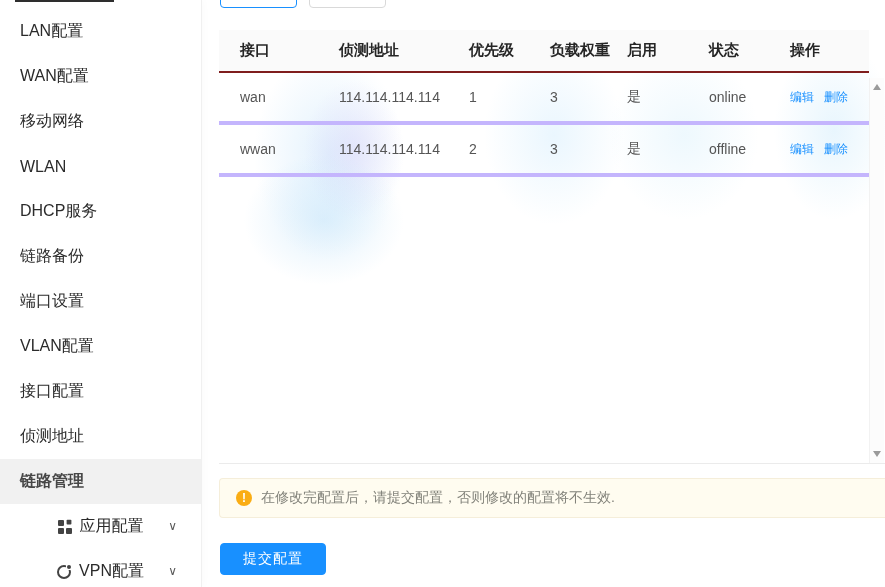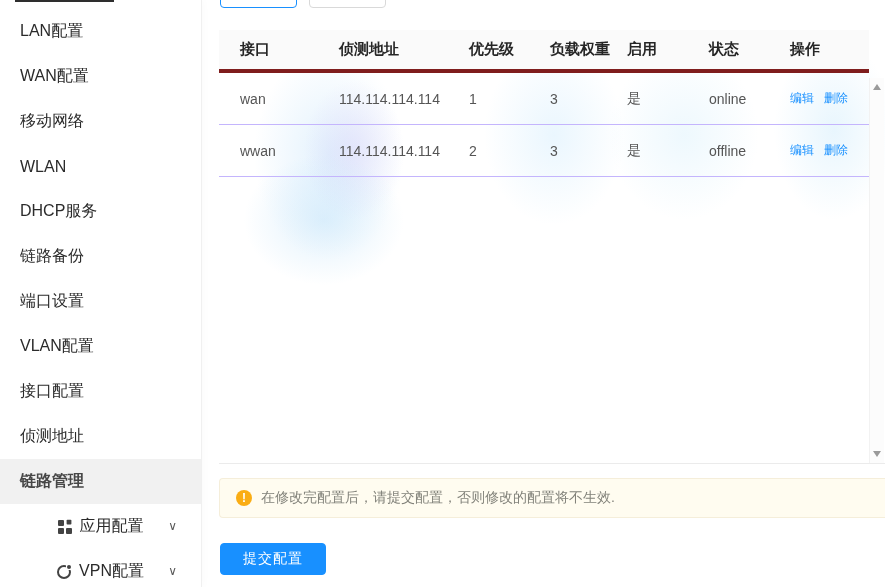--- a/index.html
+++ b/index.html
@@ -36,23 +36,23 @@
   .top-btn.primary-outline { left:18px; border:1px solid #1890ff; }
   .top-btn.default-outline { left:107px; border:1px solid #d9d9d9; }
 
   .table-wrap { position:absolute; left:17px; top:30px; width:666px; height:434px;
     border-bottom:1px solid #ebebeb; overflow:hidden; }
   .blob { position:absolute; pointer-events:none; }
 
   .t-row { position:relative; z-index:2; display:grid;
     grid-template-columns:99px 130px 81px 77px 82px 81px auto;
     padding-left:21px; align-items:center; width:650px; }
-  .t-head { height:43px; background:rgba(250,250,250,0.92); border-bottom:4px solid #7f1d1d; }
+  .t-head { height:43px; background:rgba(250,250,250,0.92); border-bottom:2px solid #7f1d1d; }
   .t-head .cell { font-size:15px; font-weight:bold; color:#262626; }
-  .t-body { height:52px; border-bottom:1px solid #c4b5fd; }
+  .t-body { height:52px; border-bottom:4px solid #c4b5fd; }
   .t-body .cell { font-size:14px; color:#555; }
   .actions { display:flex; gap:10px; }
   .link { font-size:12px; color:#1890ff; cursor:pointer; }
 
   
   .vscroll { position:absolute; left:650px; top:48px; width:15px; height:385px;
     background:#fcfcfc; border-left:1px solid #f2f2f2; z-index:3; }
   .arrow-up, .arrow-down { position:absolute; left:50%; transform:translateX(-50%);
     width:0; height:0; border-left:4px solid transparent; border-right:4px solid transparent; }
   .arrow-up { top:6px; border-bottom:6px solid #9a9a9a; }

